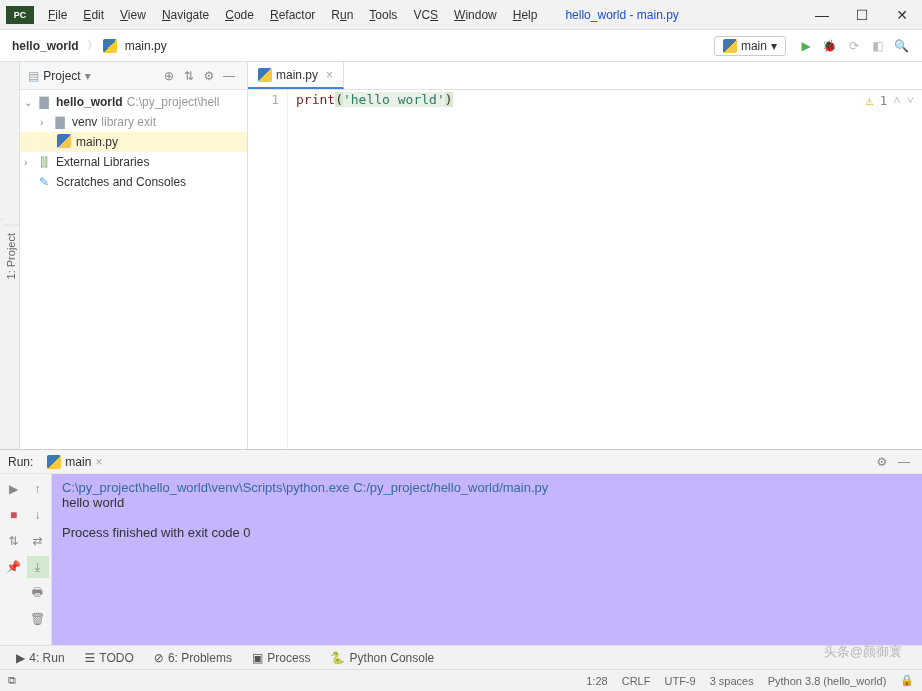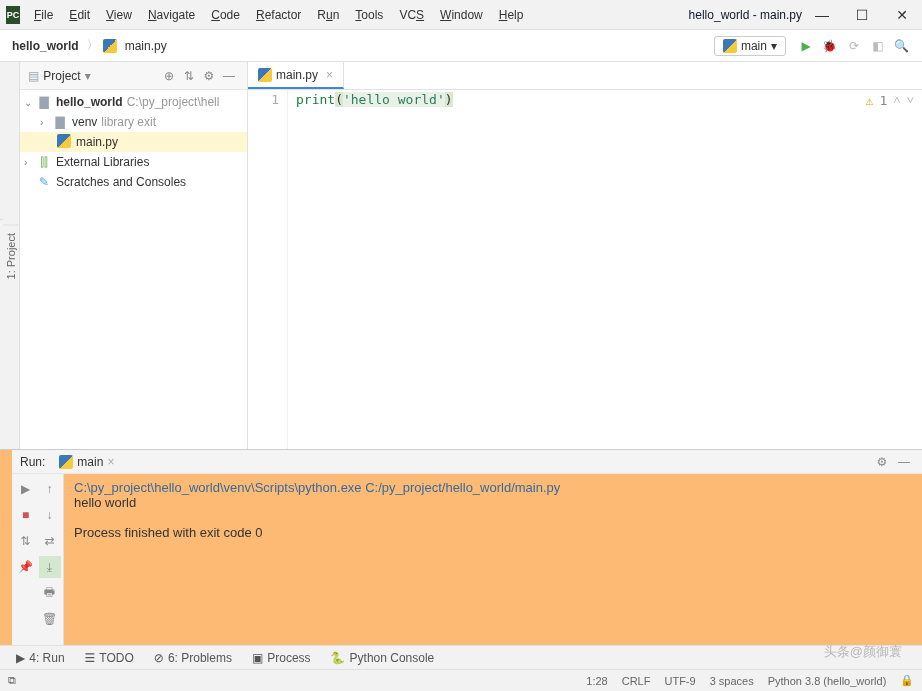--- a/index.html
+++ b/index.html
@@ -1,21 +1,21 @@
 <!DOCTYPE html>
 <html><head>
 <meta charset="utf-8">
 <style>
 * { box-sizing: border-box; margin: 0; padding: 0; }
 body { font-family: "Segoe UI", Arial, sans-serif; font-size: 12px; color: #333; background: #fff; width: 922px; height: 691px; overflow: hidden; display: flex; flex-direction: column; }
 .titlebar { height: 30px; background: #f2f2f2; display: flex; align-items: center; border-bottom: 1px solid #e0e0e0; }
-.app-icon { width: 14px; height: 18px; background: #2c4d2c; color: #fff; font-size: 9px; display: flex; align-items: center; justify-content: center; margin: 0 6px; font-weight: bold; }
+.app-icon { width: 28px; height: 18px; background: #2c4d2c; color: #fff; font-size: 9px; display: flex; align-items: center; justify-content: center; margin: 0 6px; font-weight: bold; }
 .menu-item { padding: 4px 8px; cursor: pointer; }
 .menu-item u { text-decoration: underline; }
-.titlebar-title { flex: 1; text-align: right; color: #0f172a; padding-left: 20px; }
+.titlebar-title { flex: 1; text-align: left; color: #1d4ed8; padding-left: 20px; }
 .win-btns { display: flex; }
 .win-btn { width: 40px; height: 30px; display: flex; align-items: center; justify-content: center; cursor: pointer; font-size: 14px; }
 .toolbar { height: 32px; background: #fff; border-bottom: 1px solid #e0e0e0; display: flex; align-items: center; padding: 0 8px; }
 .breadcrumb { display: flex; align-items: center; gap: 4px; flex: 1; }
 .bc-item { padding: 2px 4px; }
 .bc-bold { font-weight: bold; }
 .bc-sep { color: #aaa; }
 .run-config { border: 1px solid #ccc; border-radius: 3px; padding: 2px 8px; display: flex; align-items: center; gap: 4px; margin-right: 8px; }
 .toolbar-btn { width: 24px; height: 24px; display: flex; align-items: center; justify-content: center; cursor: pointer; color: #666; }
 .play-green { color: #4caf50; }
@@ -33,26 +33,26 @@
 .tree-row .arrow { width: 12px; color: #888; font-size: 10px; }
 .tree-row .icon { width: 16px; text-align: center; margin-right: 4px; }
 .tree-row .dim { color: #999; margin-left: 4px; }
 .editor-area { flex: 1; display: flex; flex-direction: column; background: #fff; }
 .editor-tabs { height: 28px; display: flex; border-bottom: 1px solid #e0e0e0; }
 .editor-tab { padding: 4px 10px; border-right: 1px solid #e0e0e0; display: flex; align-items: center; gap: 4px; background: #fff; border-bottom: 2px solid #3e86d6; }
 .editor-tab .close { color: #aaa; margin-left: 4px; }
 .editor-body { flex: 1; display: flex; font-family: "Consolas", monospace; font-size: 13px; position: relative; }
 .gutter-ln { width: 40px; text-align: right; padding: 2px 8px 0 0; color: #aaa; background: #fff; border-right: 1px solid #f0f0f0; }
 .code { padding: 2px 0 0 8px; }
-.code .kw { color: #15803d; }
+.code .kw { color: #7f1d1d; }
 .code .str { color: #2e7d5e; background: #e8f0e8; }
 .code .paren-hl { background: #d9e8d0; }
 .editor-status-inline { position: absolute; top: 2px; right: 8px; display: flex; align-items: center; gap: 6px; color: #888; }
 .warn-tri { color: #d9a400; }
-.bottom-panel { border-top: 1px solid #ccc; background: #fdba74; display: flex; flex-direction: column; height: 196px; padding-left: 12px; }
+.bottom-panel { border-top: 1px solid #ccc; background: #c4b5fd; display: flex; flex-direction: column; height: 196px; }
 .bp-header { height: 24px; display: flex; align-items: center; padding: 0 8px; border-bottom: 1px solid #e8e8e8; background: #f4f4f4; }
 .bp-title { display: flex; align-items: center; gap: 6px; }
 .bp-tab { padding: 2px 8px; display: flex; align-items: center; gap: 4px; }
 .bp-body { flex: 1; display: flex; }
 .bp-gutter { width: 52px; background: #f4f4f4; border-right: 1px solid #e0e0e0; display: flex; flex-direction: column; align-items: center; padding: 4px 0; gap: 2px; }
 .bp-gutter .col { width: 24px; display: flex; flex-direction: column; align-items: center; gap: 4px; }
 .bp-gutter-row { display: flex; }
 .bp-btn { width: 22px; height: 22px; display: flex; align-items: center; justify-content: center; color: #888; cursor: pointer; }
 .console { flex: 1; font-family: Liberation Sans, sans-serif; font-size: 13px; padding: 6px 10px; color: #376a9e; white-space: pre; }
 .console .out { color: #333; }

